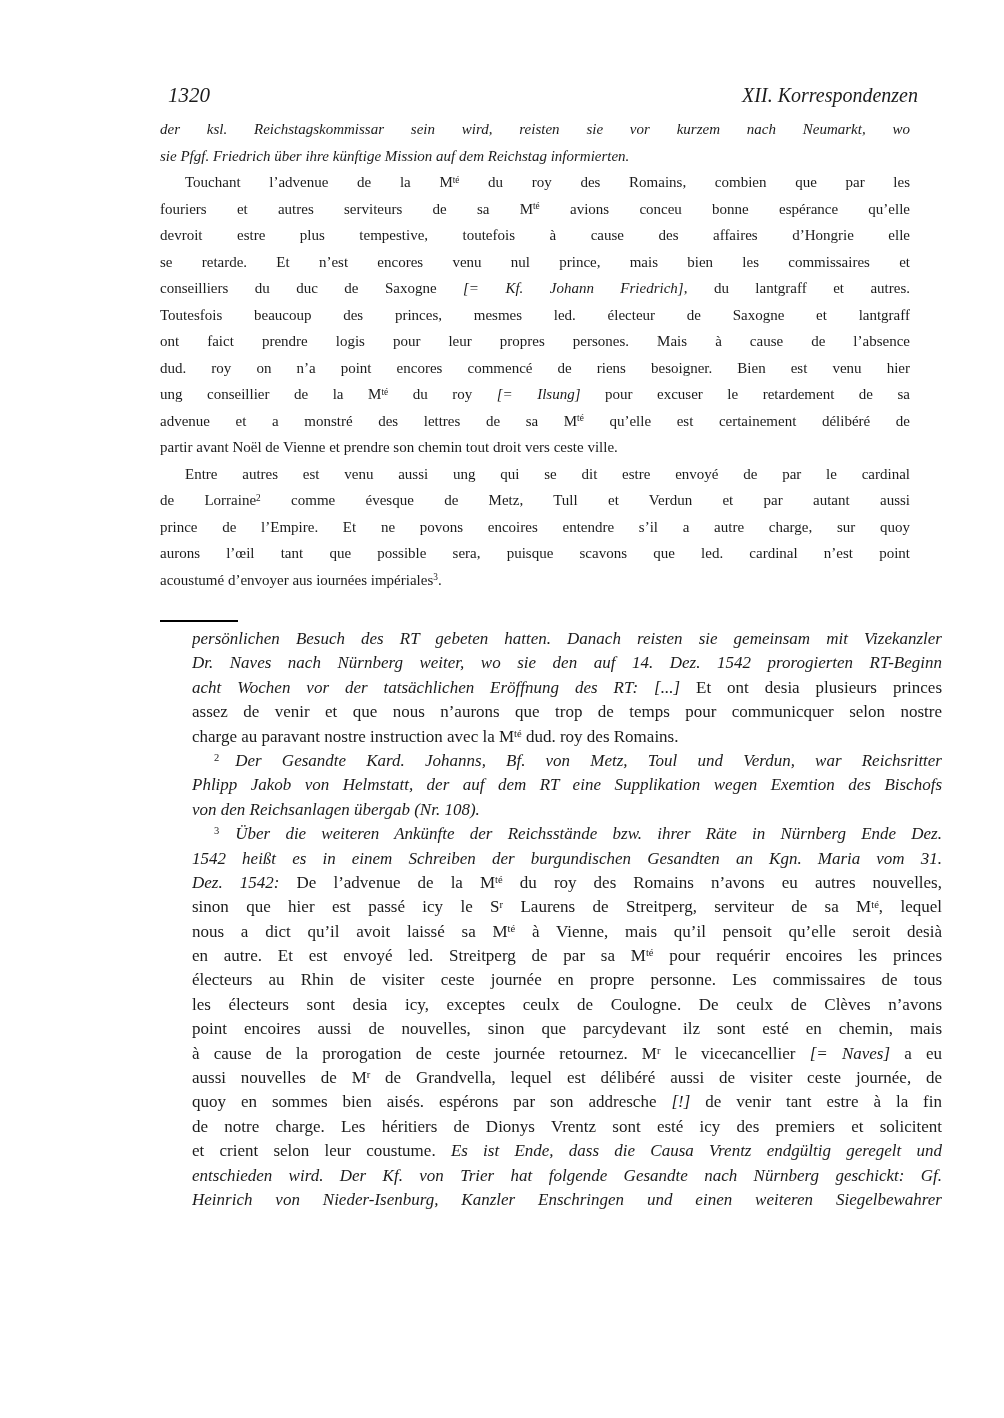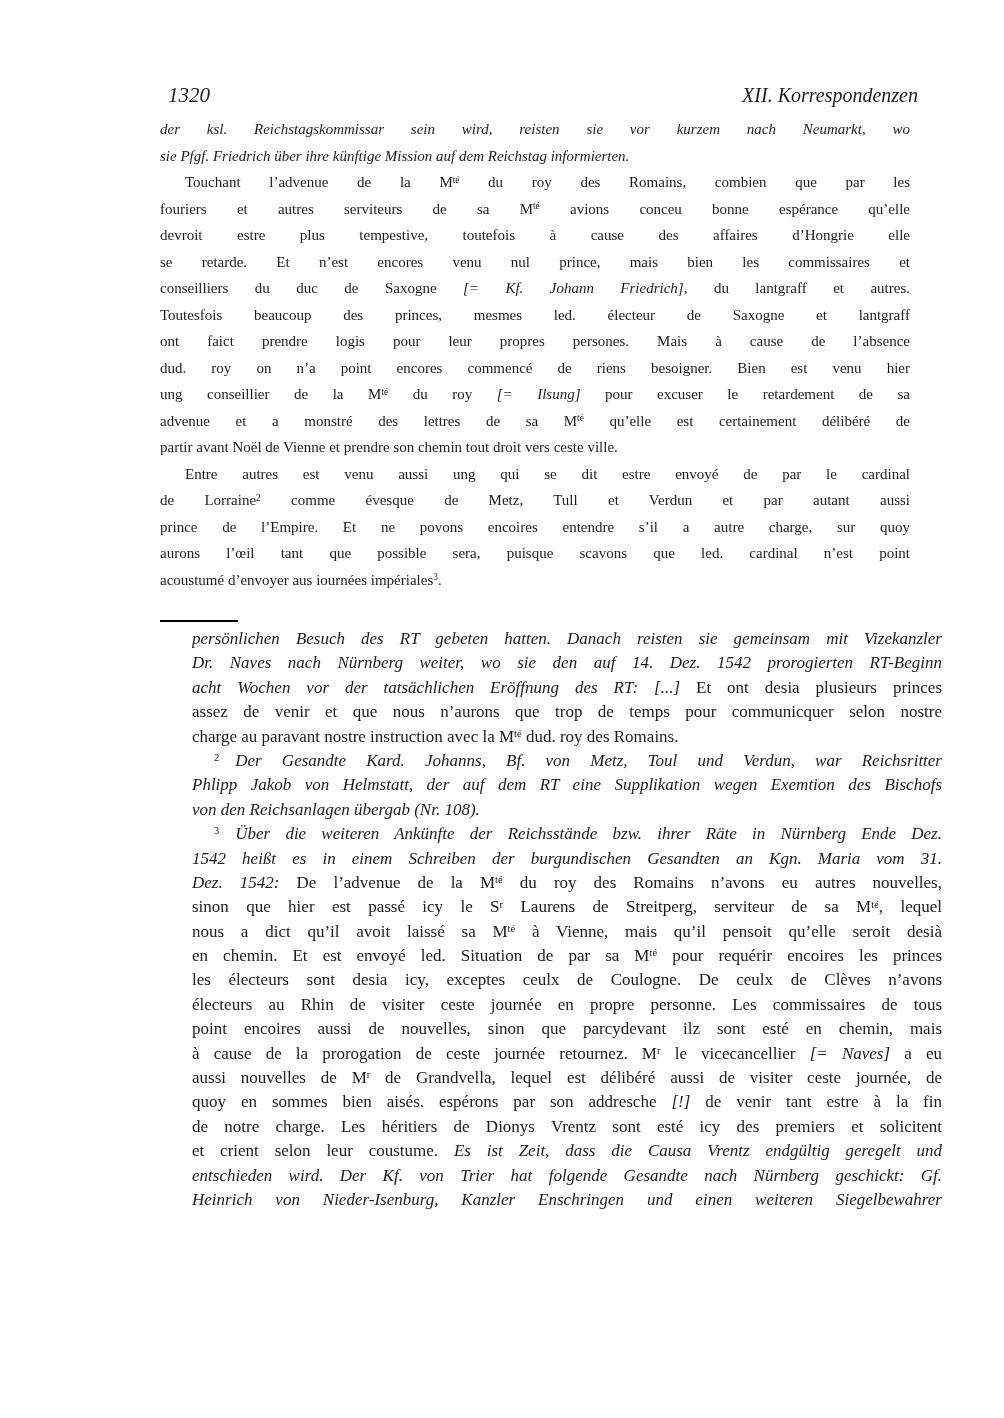--- a/index.html
+++ b/index.html
@@ -87,25 +87,25 @@
       <div class="tline"><span class="seg-roman">assez de venir et que nous n’aurons que trop de temps pour communicquer selon nostre</span></div>
       <div class="tline nojust"><span class="seg-roman">charge au paravant nostre instruction avec la M</span><span class="seg-sup">té</span><span class="seg-roman"> dud. roy des Romains.</span></div>
       <div class="tline"><span class="seg-supmark">2</span><span class="seg-italic">Der Gesandte Kard. Johanns, Bf. von Metz, Toul und Verdun, war Reichsritter</span></div>
       <div class="tline"><span class="seg-italic">Phlipp Jakob von Helmstatt, der auf dem RT eine Supplikation wegen Exemtion des Bischofs</span></div>
       <div class="tline nojust"><span class="seg-italic">von den Reichsanlagen übergab (Nr. 108).</span></div>
       <div class="tline"><span class="seg-supmark">3</span><span class="seg-italic">Über die weiteren Ankünfte der Reichsstände bzw. ihrer Räte in Nürnberg Ende Dez.</span></div>
       <div class="tline"><span class="seg-italic">1542 heißt es in einem Schreiben der burgundischen Gesandten an Kgn. Maria vom 31.</span></div>
       <div class="tline"><span class="seg-italic">Dez. 1542: </span><span class="seg-roman">De l’advenue de la M</span><span class="seg-sup">té</span><span class="seg-roman"> du roy des Romains n’avons eu autres nouvelles,</span></div>
       <div class="tline"><span class="seg-roman">sinon que hier est passé icy le S</span><span class="seg-sup">r</span><span class="seg-roman"> Laurens de Streitperg, serviteur de sa M</span><span class="seg-sup">té</span><span class="seg-roman">, lequel</span></div>
       <div class="tline"><span class="seg-roman">nous a dict qu’il avoit laissé sa M</span><span class="seg-sup">té</span><span class="seg-roman"> à Vienne, mais qu’il pensoit qu’elle seroit desià</span></div>
-      <div class="tline"><span class="seg-roman">en chemin. Et est envoyé led. Situation de par sa M</span><span class="seg-sup">té</span><span class="seg-roman"> pour requérir encoires les princes</span></div>
+      <div class="tline"><span class="seg-roman">en autre. Et est envoyé led. Streitperg de par sa M</span><span class="seg-sup">té</span><span class="seg-roman"> pour requérir encoires les princes</span></div>
+      <div class="tline"><span class="seg-roman">électeurs au Rhin de visiter ceste journée en propre personne. Les commissaires de tous</span></div>
       <div class="tline"><span class="seg-roman">les électeurs sont desia icy, exceptes ceulx de Coulogne. De ceulx de Clèves n’avons</span></div>
-      <div class="tline"><span class="seg-roman">électeurs au Rhin de visiter ceste journée en propre personne. Les commissaires de tous</span></div>
       <div class="tline"><span class="seg-roman">point encoires aussi de nouvelles, sinon que parcydevant ilz sont esté en chemin, mais</span></div>
       <div class="tline"><span class="seg-roman">à cause de la prorogation de ceste journée retournez. M</span><span class="seg-sup">r</span><span class="seg-roman"> le vicecancellier </span><span class="seg-italic">[= Naves]</span><span class="seg-roman"> a eu</span></div>
       <div class="tline"><span class="seg-roman">aussi nouvelles de M</span><span class="seg-sup">r</span><span class="seg-roman"> de Grandvella, lequel est délibéré aussi de visiter ceste journée, de</span></div>
       <div class="tline"><span class="seg-roman">quoy en sommes bien aisés. espérons par son addresche </span><span class="seg-italic">[!]</span><span class="seg-roman"> de venir tant estre à la fin</span></div>
       <div class="tline"><span class="seg-roman">de notre charge. Les héritiers de Dionys Vrentz sont esté icy des premiers et solicitent</span></div>
-      <div class="tline"><span class="seg-roman">et crient selon leur coustume. </span><span class="seg-italic">Es ist Zeit, dass die Causa Vrentz endgültig geregelt und</span></div>
+      <div class="tline"><span class="seg-roman">et crient selon leur coustume. </span><span class="seg-italic">Es ist Ende, dass die Causa Vrentz endgültig geregelt und</span></div>
       <div class="tline"><span class="seg-italic">entschieden wird. Der Kf. von Trier hat folgende Gesandte nach Nürnberg geschickt: Gf.</span></div>
       <div class="tline"><span class="seg-italic">Heinrich von Nieder-Isenburg, Kanzler Enschringen und einen weiteren Siegelbewahrer</span></div>
     </div>
 </div>
 
 </body></html>

